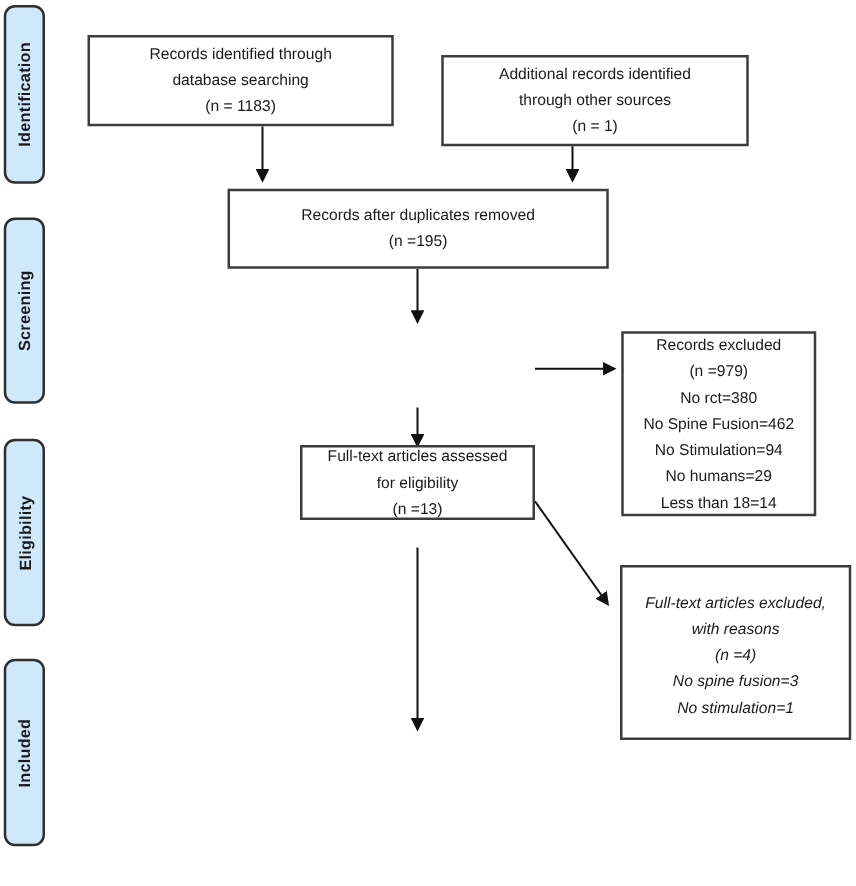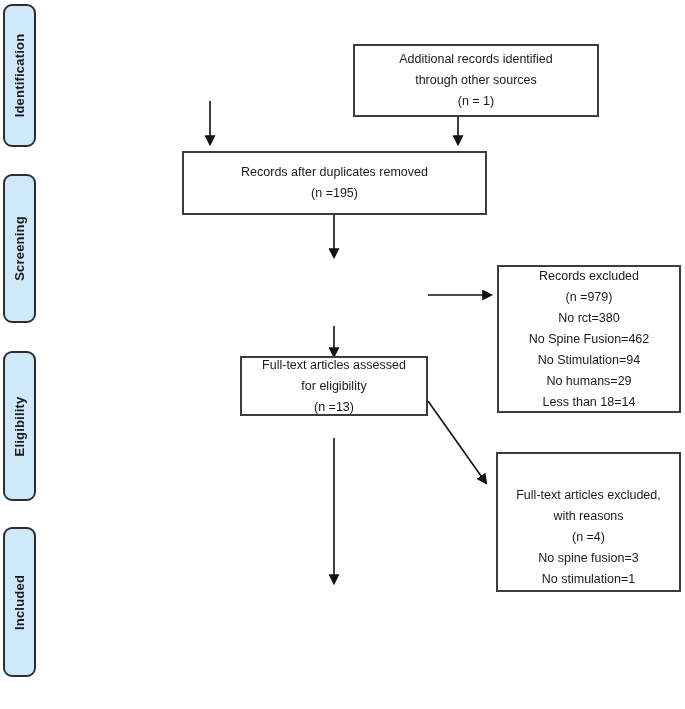--- a/index.html
+++ b/index.html
@@ -49,22 +49,23 @@
     position: absolute;
     background: var(--background);
     border: 2px solid var(--box-border);
     box-sizing: border-box;
     display: flex;
     align-items: center;
     justify-content: center;
     text-align: center;
   }
   .box.top-align {
-    align-items: flex-end;
+    align-items: center;
     padding-top: 4px;
+    font-style: italic;
   }
   .box .bt {
     white-space: pre-line;
     font-size: 12.5px;
     line-height: 21px;
   }
 </style>
 </head>
 <body>
 
@@ -91,34 +92,39 @@
   <div class="stage" style="top:174px; height:149px">
     <span>Screening</span>
   </div>
   <div class="stage" style="top:351px; height:150px">
     <span>Eligibility</span>
   </div>
   <div class="stage" style="top:527px; height:150px">
     <span>Included</span>
   </div>
 
+  <div class="box" style="left:70px; top:28px; width:245px; height:73px">
+    <div class="bt">Records identified through
+database searching
+(n = 1183)</div>
+  </div>
 
   <div class="box" style="left:353px; top:44px; width:246px; height:73px">
     <div class="bt">Additional records identified
 through other sources
 (n = 1)</div>
   </div>
 
   <div class="box" style="left:182px; top:151px; width:305px; height:64px">
     <div class="bt">Records after duplicates removed
 (n =195)</div>
   </div>
 
 
-  <div class="box" style="left:497px; top:265px; width:184px; height:148px">
+  <div class="box" style="left:497px; top:265px; width:156px; height:148px">
     <div class="bt">Records excluded
 (n =979)
 No rct=380
 No Spine Fusion=462
 No Stimulation=94
 No humans=29
 Less than 18=14</div>
   </div>
 
   <div class="box" style="left:240px; top:356px; width:188px; height:60px">

